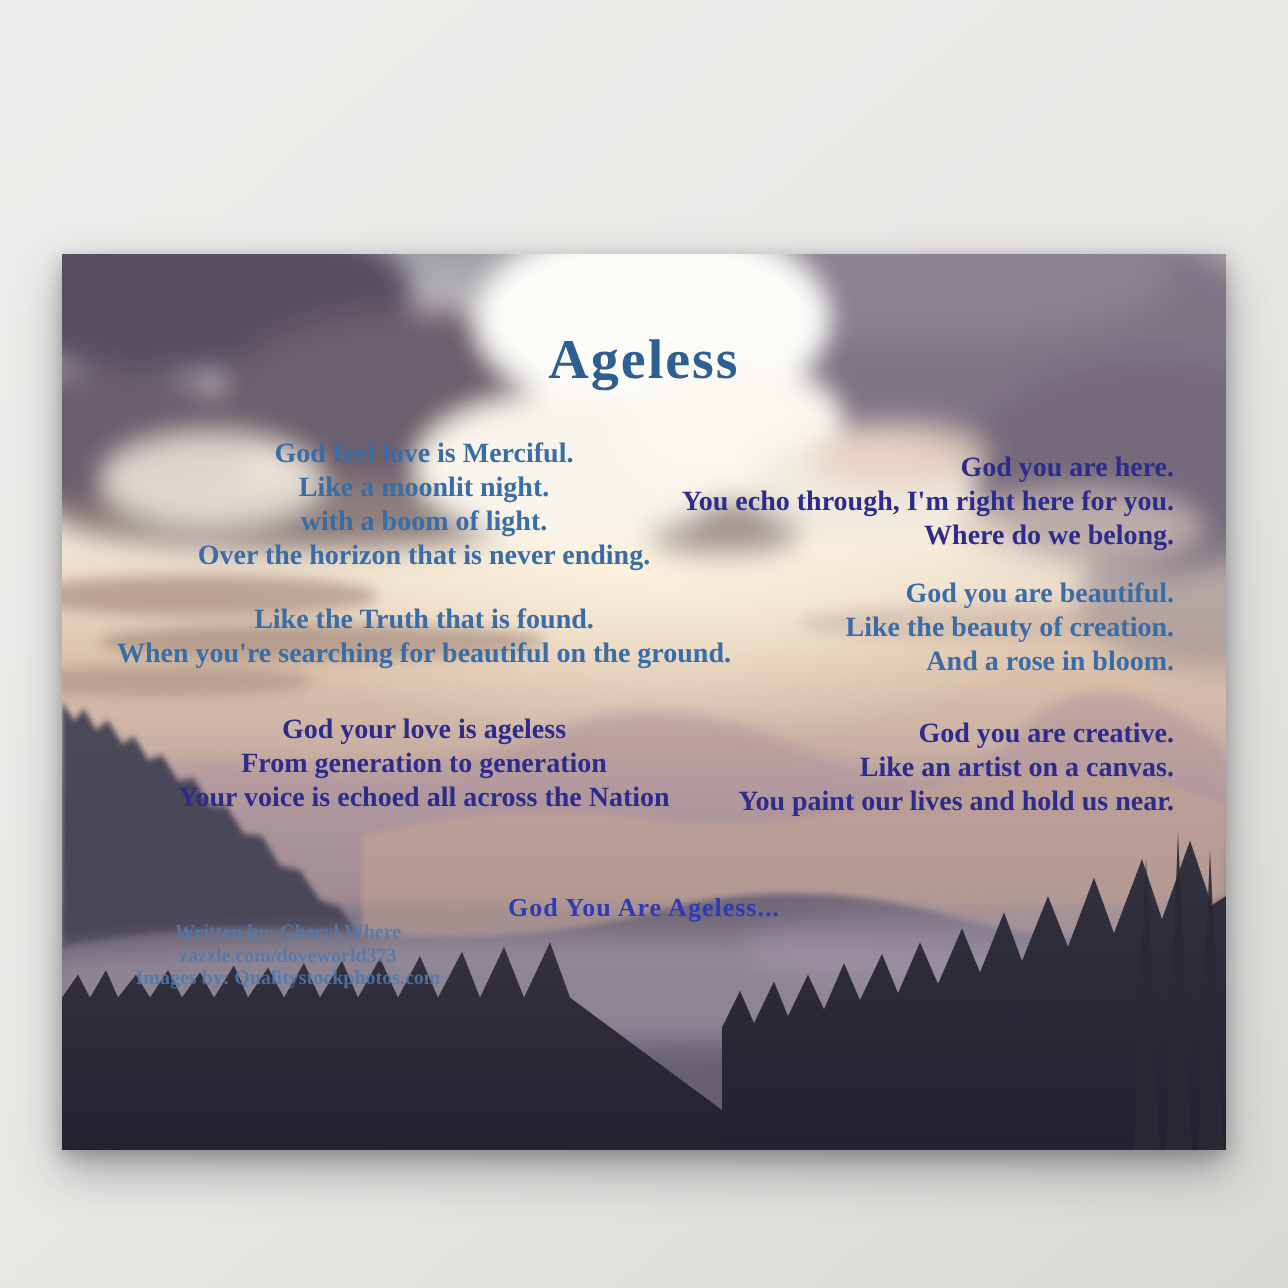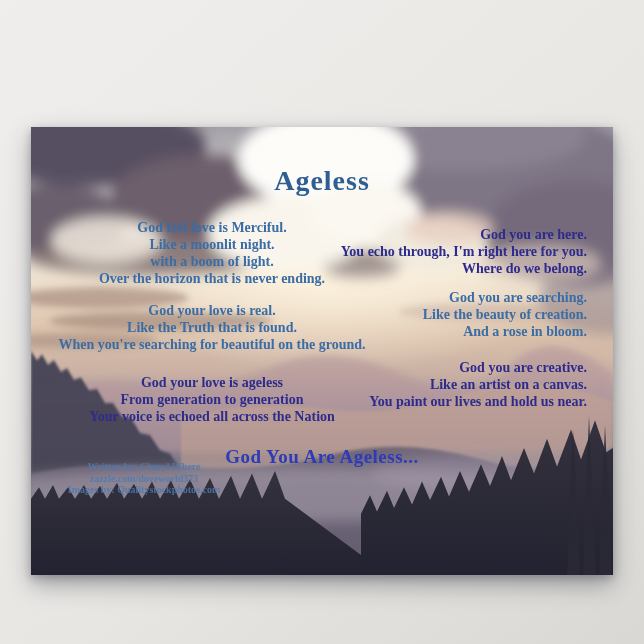--- a/index.html
+++ b/index.html
@@ -21,21 +21,21 @@
   }
   .col{position:absolute;text-align:center;font-weight:bold;font-size:14px;line-height:17px;}
   .col-left{left:10px;top:92px;width:342px;}
   .col-right{left:288px;top:99px;width:268px;text-align:right;}
   .col-left  .stanza{margin-bottom:15px;}
   .col-left  .stanza:nth-child(2){margin-bottom:21px;}
   .col-right .stanza{margin-bottom:12px;}
   .col-right .stanza:nth-child(2){margin-bottom:19px;}
   .closing{
     position:absolute;top:319px;left:0;right:0;text-align:center;
-    font-weight:bold;font-size:19px;letter-spacing:.5px;
+    font-weight:bold;font-size:13px;letter-spacing:.5px;
   }
   .credits{
     position:absolute;left:28px;top:334px;width:170px;text-align:center;
     font-weight:bold;font-size:10px;line-height:11.5px;opacity:.85;
   }
 </style>
 </head>
 <body>
 
 <div class="poster">
@@ -121,39 +121,38 @@
     <div class="title" style="color: rgb(45, 95, 149);">Ageless</div>
 
     <div class="col col-left">
         <div class="stanza" style="color: rgb(58, 108, 166);">
           <div>God feel love is Merciful.</div>
           <div>Like a moonlit night.</div>
           <div>with a boom of light.</div>
           <div>Over the horizon that is never ending.</div>
         </div>
         <div class="stanza" style="color: rgb(58, 108, 166);">
-          <div>God your love is real.</div>
           <div>Like the Truth that is found.</div>
           <div>When you're searching for beautiful on the ground.</div>
         </div>
         <div class="stanza" style="color: rgb(45, 43, 140);">
           <div>God your love is ageless</div>
           <div>From generation to generation</div>
           <div>Your voice is echoed all across the Nation</div>
         </div>
       </div>
 
     <div class="col col-right">
         <div class="stanza" style="color: rgb(45, 43, 140);">
           <div>God you are here.</div>
           <div>You echo through, I'm right here for you.</div>
           <div>Where do we belong.</div>
         </div>
         <div class="stanza" style="color: rgb(58, 108, 166);">
-          <div>God you are searching.</div>
+          <div>God you are beautiful.</div>
           <div>Like the beauty of creation.</div>
           <div>And a rose in bloom.</div>
         </div>
         <div class="stanza" style="color: rgb(45, 43, 140);">
           <div>God you are creative.</div>
           <div>Like an artist on a canvas.</div>
           <div>You paint our lives and hold us near.</div>
         </div>
       </div>
 

